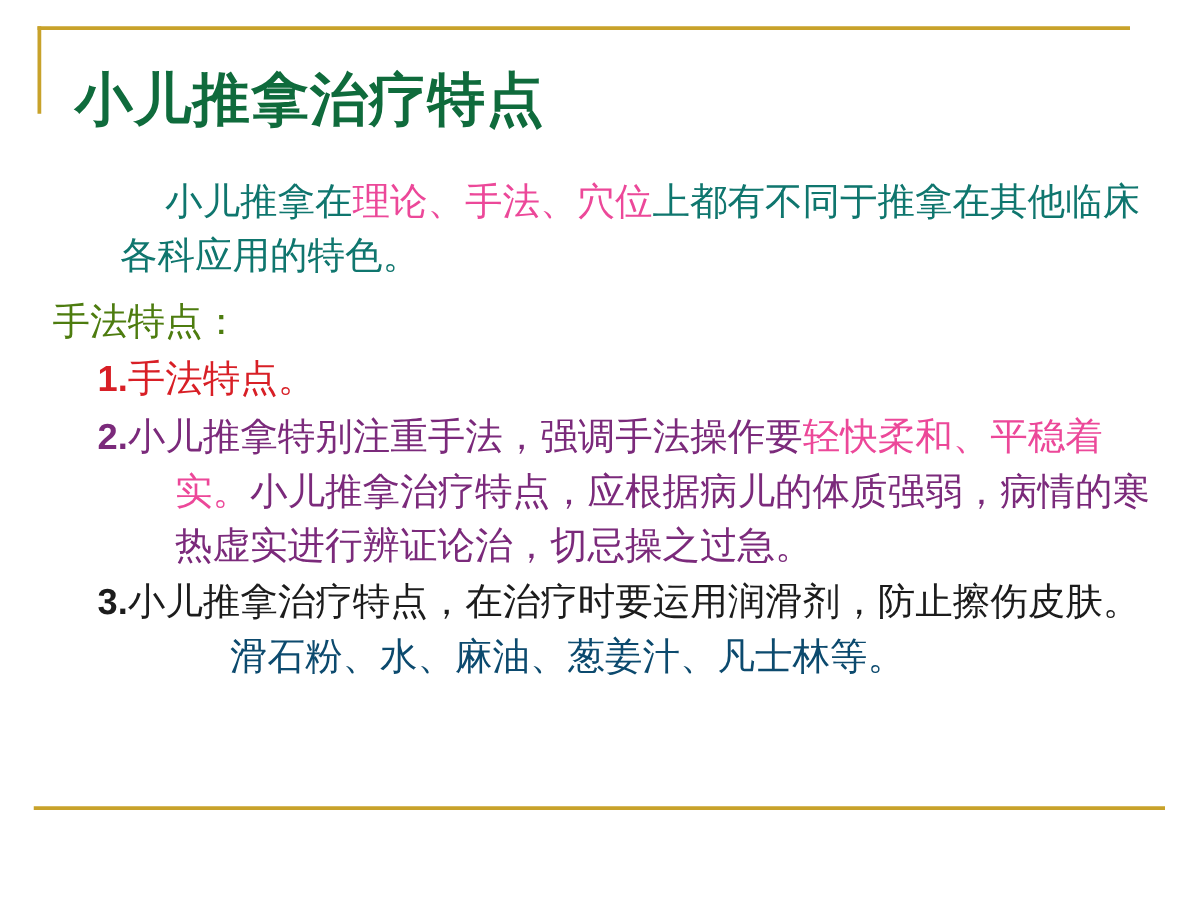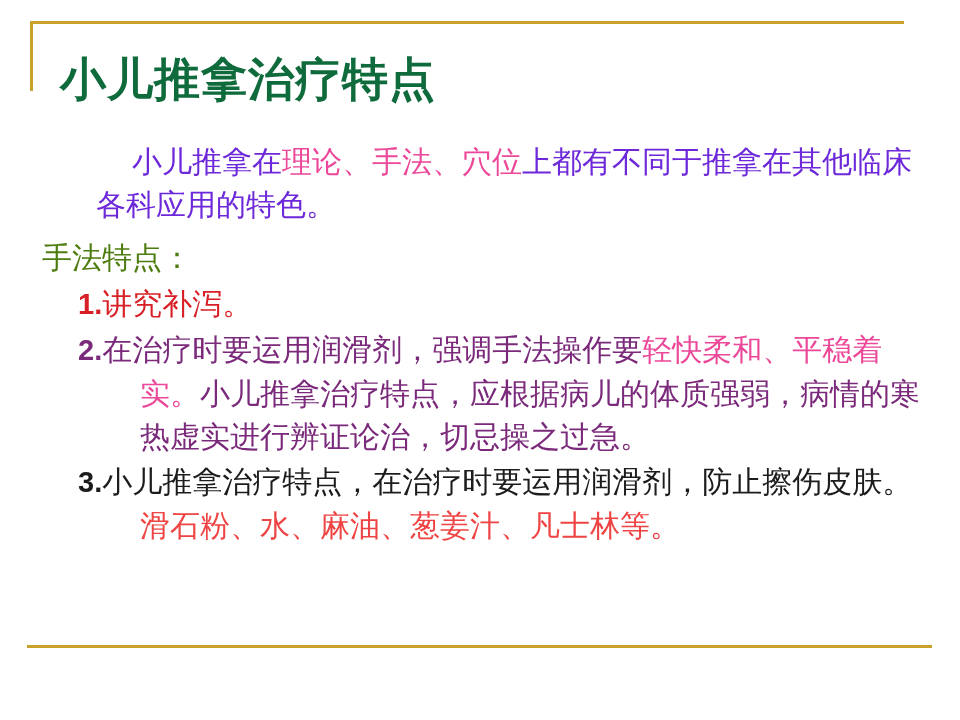--- a/index.html
+++ b/index.html
@@ -103,23 +103,23 @@
     text-indent: -62px;
     margin-top: 2px;
   }
   .marker {
     font-family: "Liberation Sans", sans-serif;
     font-weight: bold;
     font-size: 29px;
   }
 
   
-  .c-gold   { color: #6d28d9; }
+  .c-gold   { color: #0f766e; }
   .c-green  { color: #ec4899; }
-  .c-dgreen { color: #ef4444; }
+  .c-dgreen { color: #0c4a6e; margin-left: 44px; }
   .c-red    { color: #d81f26; }
   .c-purple { color: #7b2a7b; }
   .c-dark   { color: #1c1c1c; }
 </style>
 </head>
 <body>
 
 <div id="slide">
 
   <div class="rule-top"></div>
@@ -129,21 +129,21 @@
   <div class="title">小儿推拿治疗特点</div>
 
   <div class="body-area">
 
     <p class="para lead"><span class="c-gold">小儿推拿在</span><span class="c-green">理论、手法、穴位</span><span class="c-gold">上都有不同于推拿在其他临床各科应用的特色。</span></p>
 
     <p class="para heading-line">手法特点：</p>
 
     <ul class="list">
 
-      <li class="list-item"><span class="marker c-red">1.</span><span class="c-red">讲究补泻。</span></li>
+      <li class="list-item"><span class="marker c-red">1.</span><span class="c-red">手法特点。</span></li>
 
-      <li class="list-item"><span class="marker c-purple">2.</span><span class="c-purple">在治疗时要运用润滑剂，强调手法操作要</span><span class="c-green">轻快柔和、平稳着实。</span><span class="c-purple">小儿推拿治疗特点，应根据病儿的体质强弱，病情的寒热虚实进行辨证论治，切忌操之过急。</span></li>
+      <li class="list-item"><span class="marker c-purple">2.</span><span class="c-purple">小儿推拿特别注重手法，强调手法操作要</span><span class="c-green">轻快柔和、平稳着实。</span><span class="c-purple">小儿推拿治疗特点，应根据病儿的体质强弱，病情的寒热虚实进行辨证论治，切忌操之过急。</span></li>
 
       <li class="list-item"><span class="marker c-dark">3.</span><span class="c-dark">小儿推拿治疗特点，在治疗时要运用润滑剂，防止擦伤皮肤。</span><span class="c-dgreen">滑石粉、水、麻油、葱姜汁、凡士林等。</span></li>
 
     </ul>
   </div>
 </div>
 
 </body></html>

